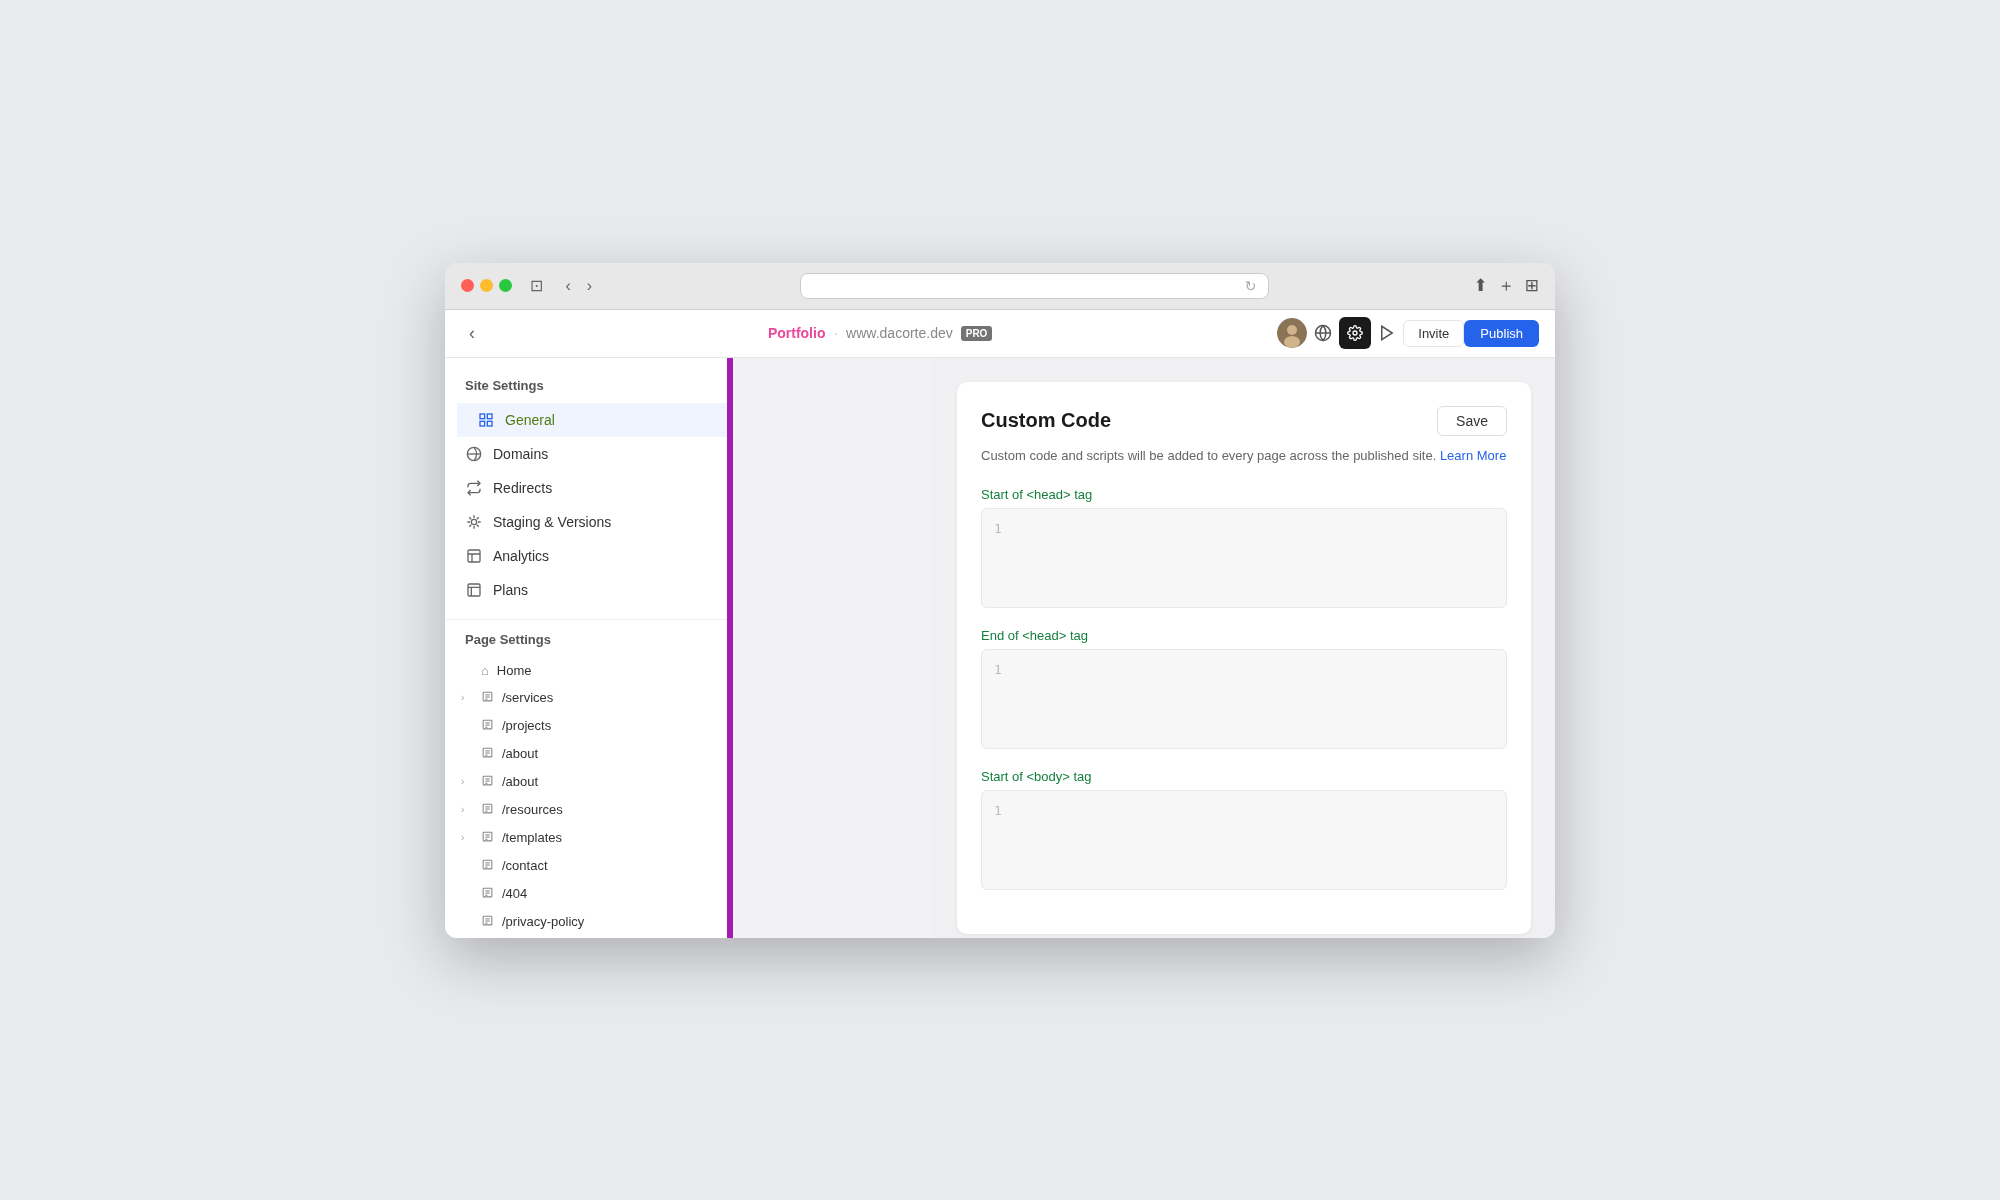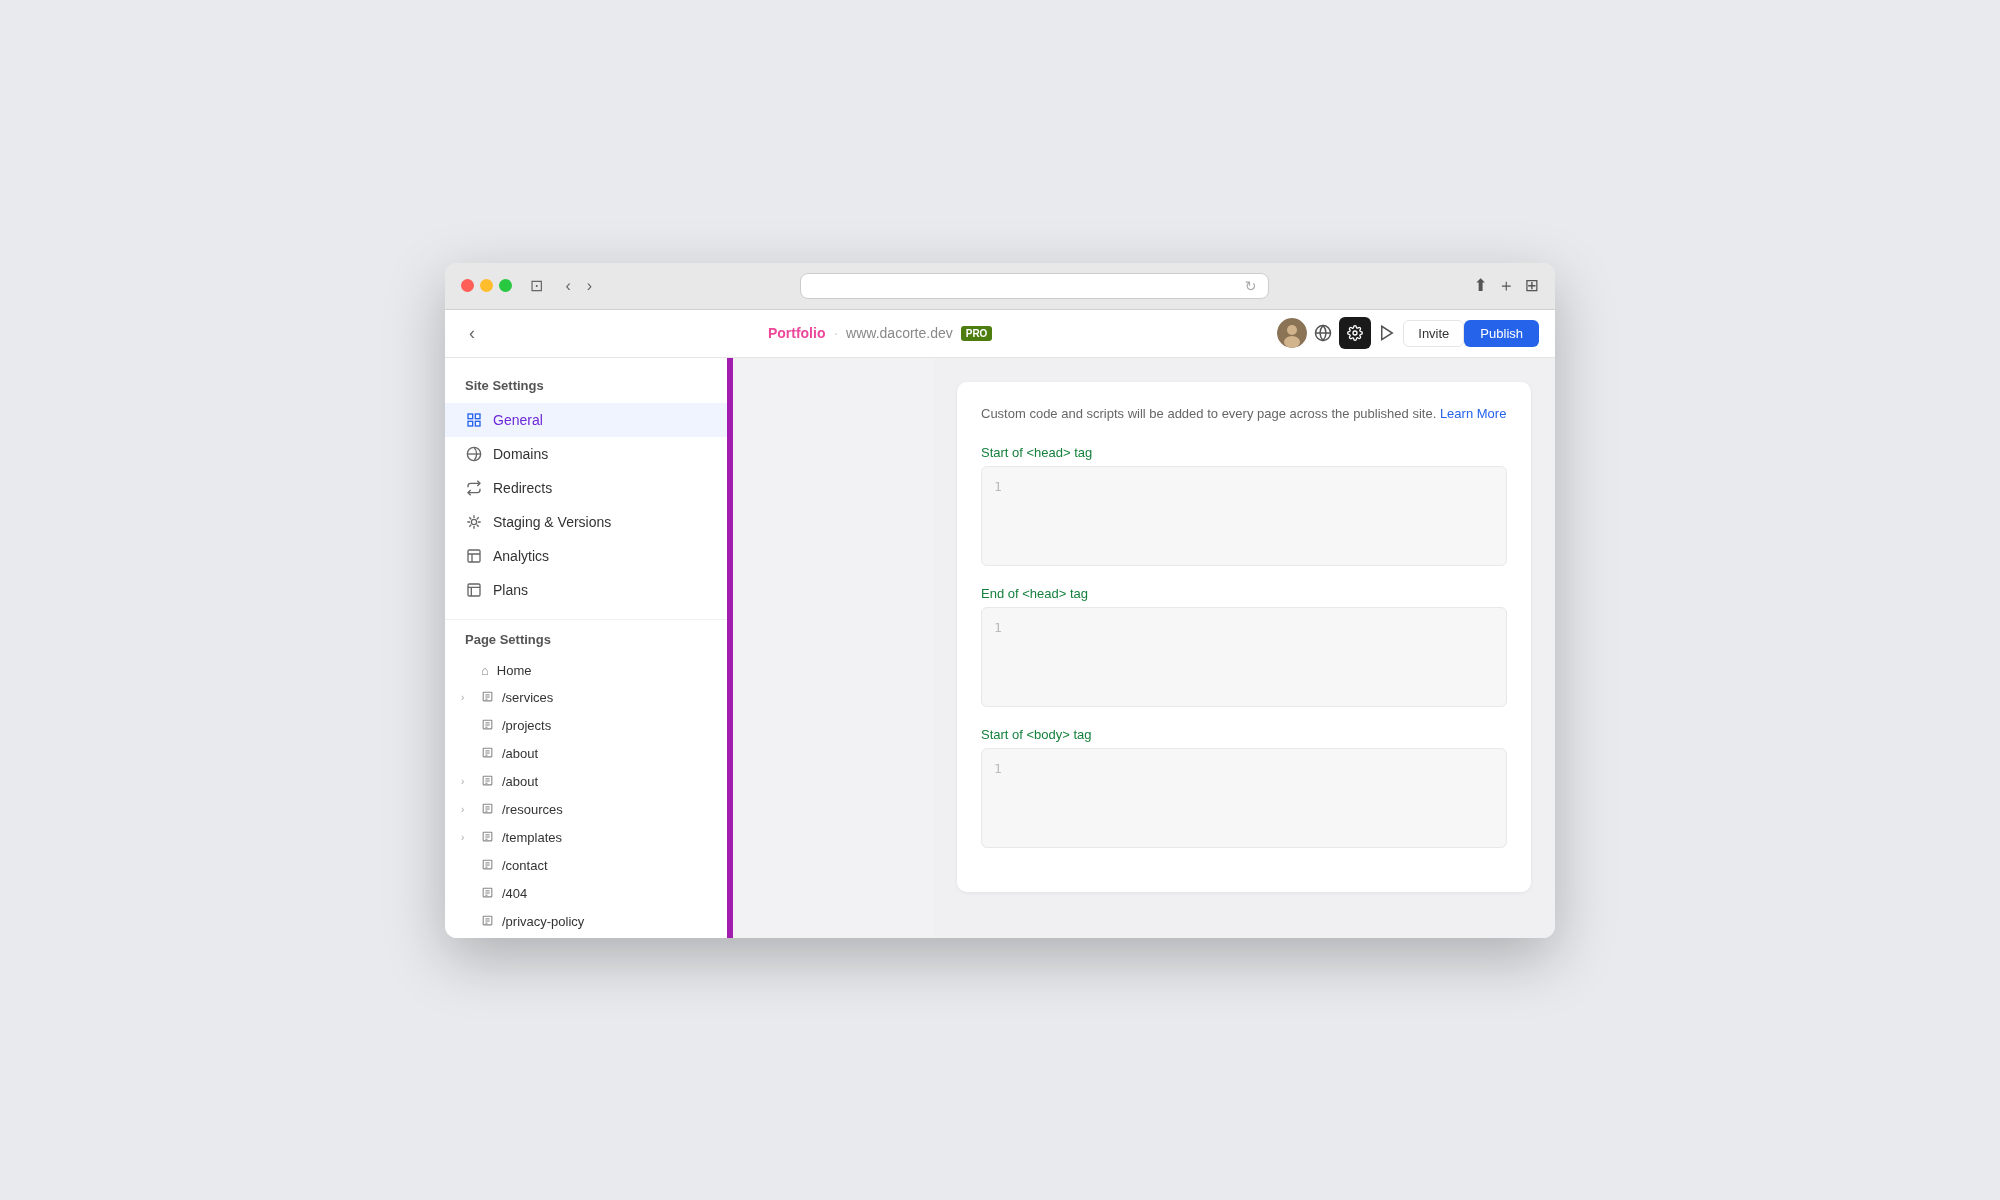--- a/index.html
+++ b/index.html
@@ -126,21 +126,21 @@
       font-size: 14px;
     }
     .site-name {
       font-weight: 600;
       color: #ec4899;
     }
     .site-url {
       color: #888;
     }
     .pro-badge {
-      background: #4d7c0f;
+      background: #737373;
       color: #fff;
       font-size: 10px;
       font-weight: 700;
       padding: 2px 5px;
       border-radius: 3px;
     }
     .top-bar-right {
       display: flex;
       align-items: center;
     }
@@ -232,21 +232,22 @@
       align-items: center;
       gap: 10px;
       padding: 8px 20px;
       font-size: 14px;
       color: #333;
       cursor: pointer;
       border-radius: 0;
     }
     .sidebar-item.active {
       background: #f0f4ff;
-      color: #6d28d9;
+      color: #4d7c0f;
+      margin-left: 12px;
     }
     .sidebar-item-icon {
       width: 18px;
       height: 18px;
       display: flex;
       align-items: center;
       justify-content: center;
       font-size: 15px;
       color: #666;
       flex-shrink: 0;
@@ -629,20 +630,24 @@
         <span style="width:12px;"></span>
 
       </div>
 
     </div>
 
     <div class="middle-panel"></div>
 
     <div class="content-panel">
       <div class="content-card">
+        <div class="card-header">
+          <h2 class="card-title">Custom Code</h2>
+          <button class="save-btn">Save</button>
+        </div>
         <p class="card-desc">
           <span>Custom code and scripts will be added to every page across the published site.</span>
           <a href="#">Learn More</a>
         </p>
 
         <div class="field-label">Start of &lt;head&gt; tag</div>
         <div class="code-editor">
           <span class="line-number">1</span>
         </div>
 

